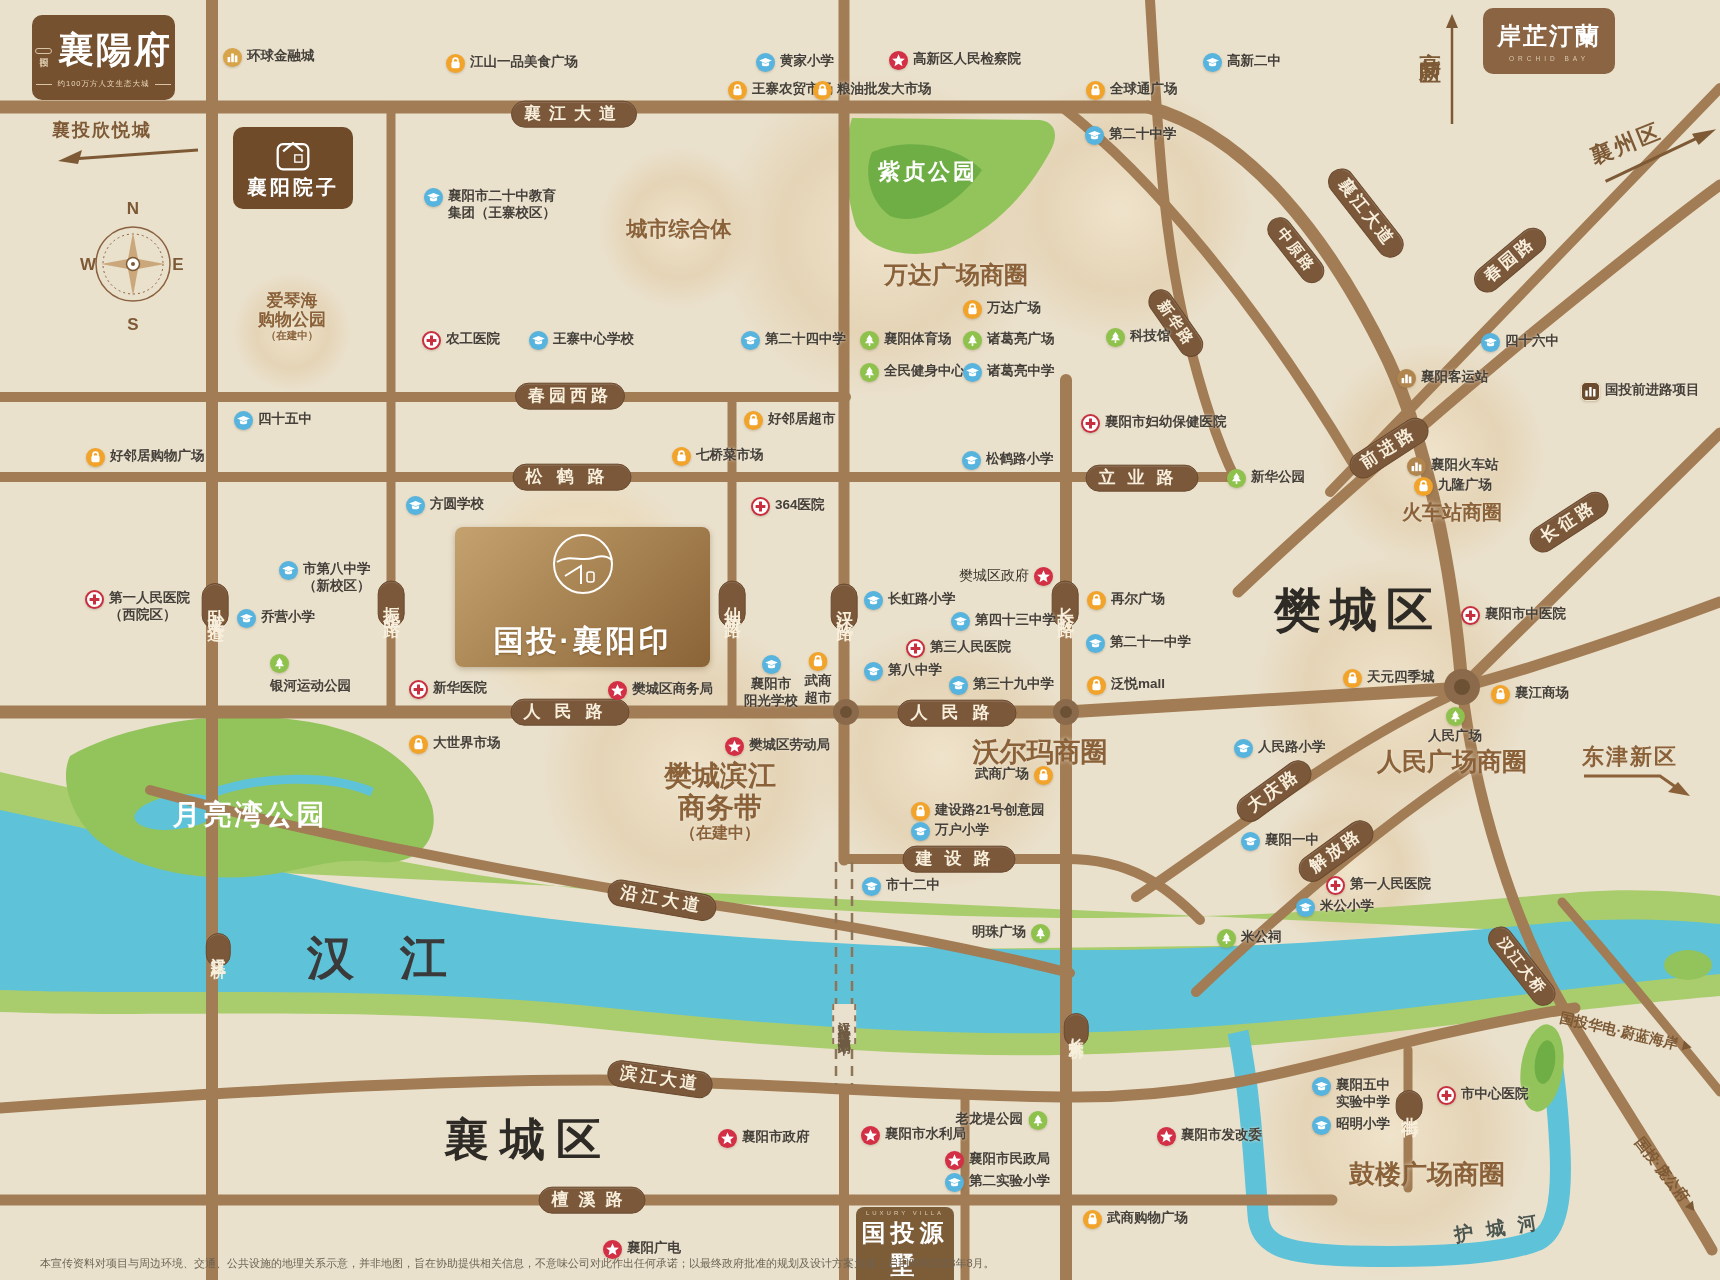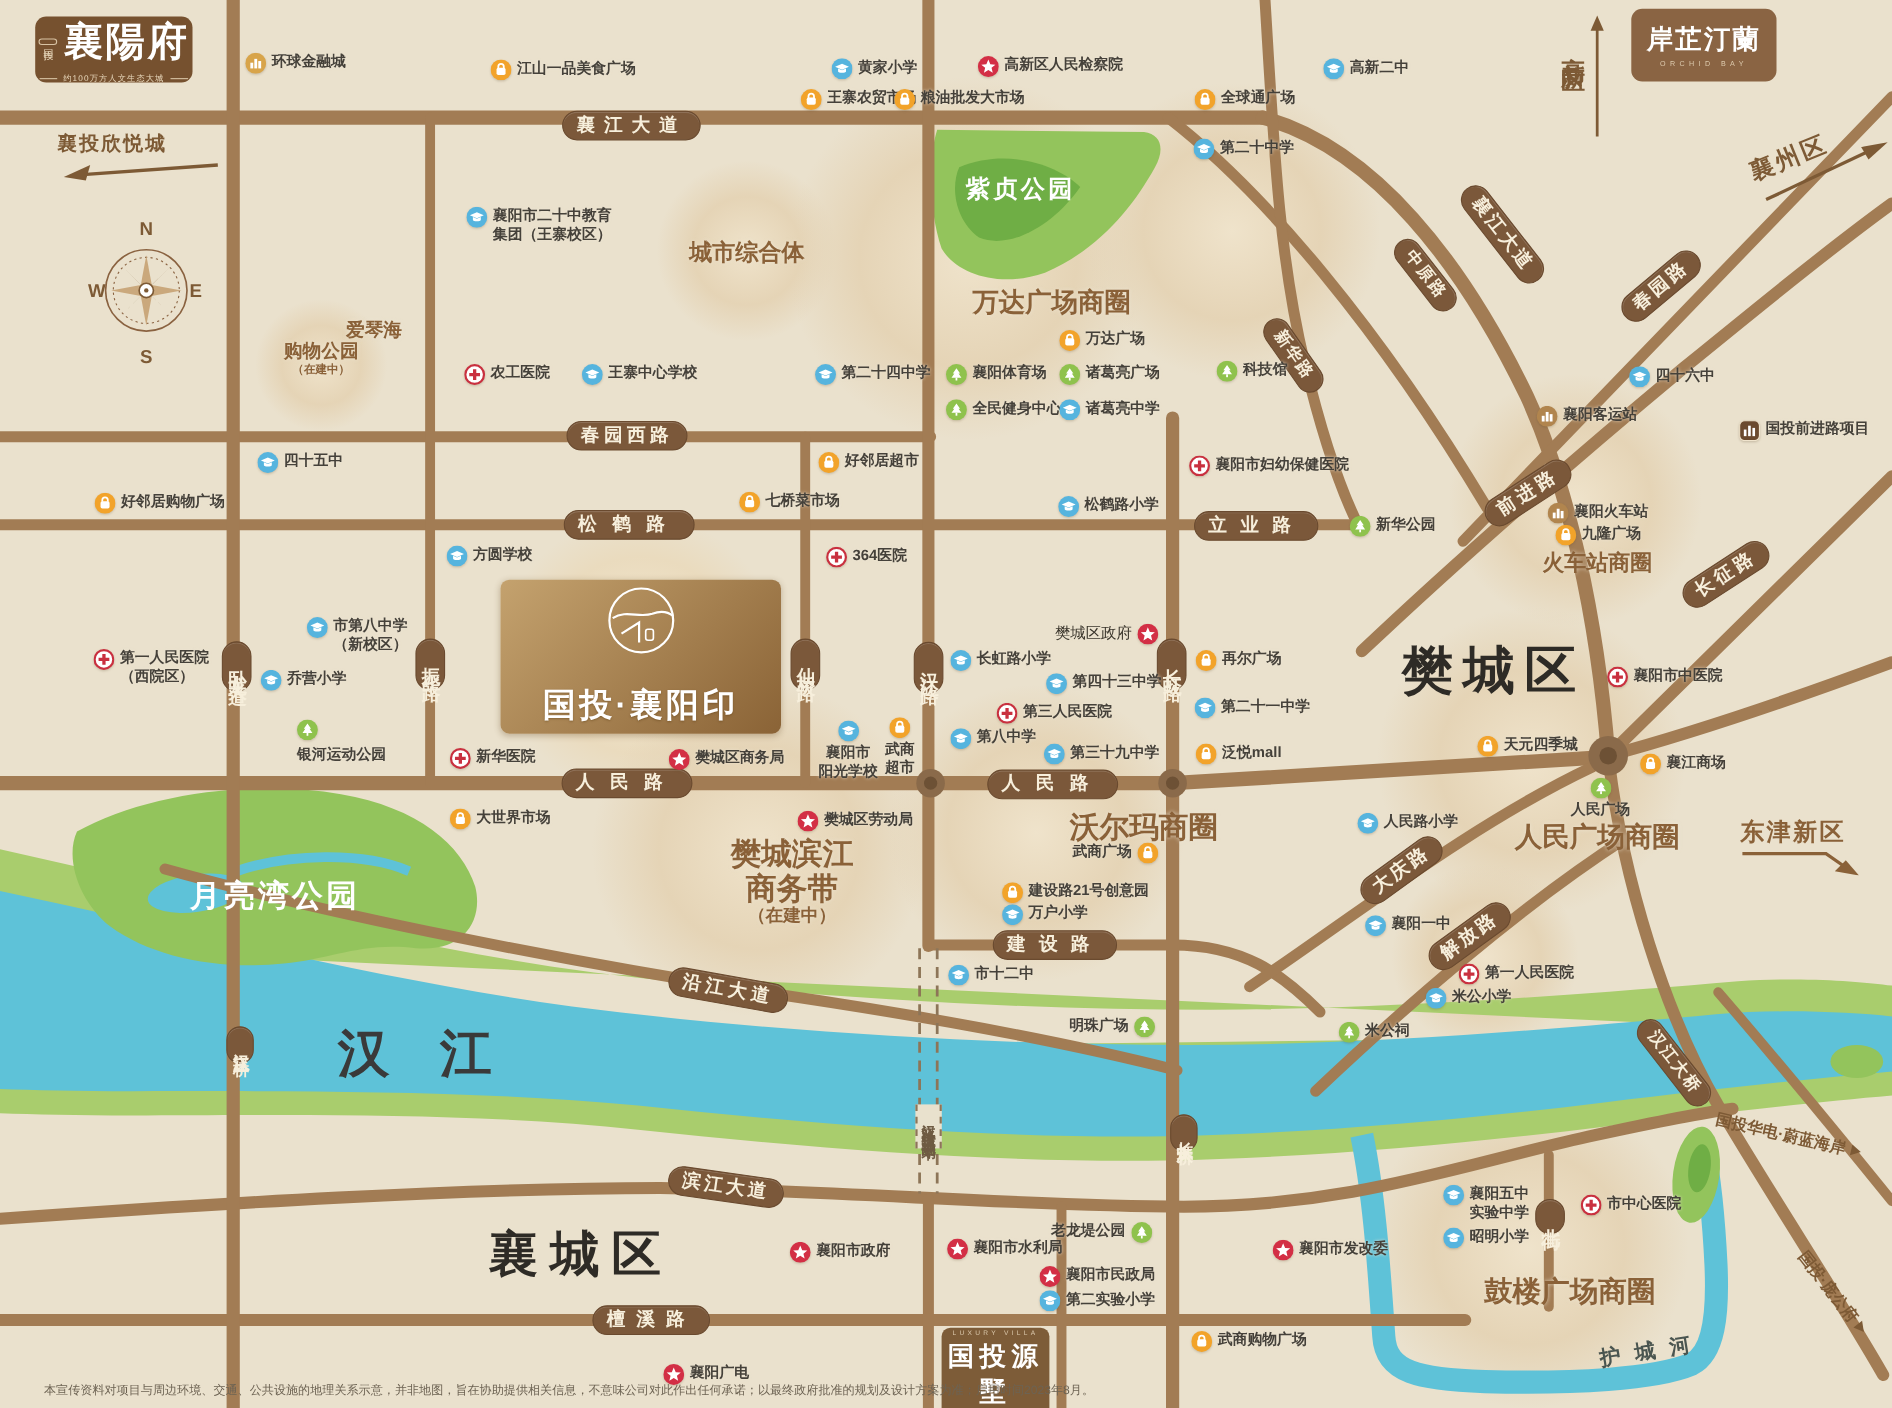--- a/index.html
+++ b/index.html
@@ -163,40 +163,48 @@
     <circle cx="55" cy="72" r="6.5" fill="#fff" stroke="#7d5a35" stroke-width="1.5"></circle>
     <circle cx="55" cy="72" r="2" fill="#7d5a35"></circle>
     <g fill="#7d5a35" font-size="17" font-weight="bold" text-anchor="middle">
       <text x="55" y="22">N</text>
       <text x="10" y="78">W</text>
       <text x="100" y="78">E</text>
       <text x="55" y="138">S</text>
     </g>
   </svg>
 
-  <div class="logobox" style="left:32px;top:15px;width:143px;height:60px;background:#76512f;text-align:center;">
+  <div class="logobox" style="left:32px;top:15px;width:143px;height:85px;background:#76512f;text-align:center;">
     <div style="display:flex;align-items:center;gap:6px;">
       <span class="serif" style="writing-mode:vertical-rl;font-size:9px;border:1px solid #d8c3a4;border-radius:6px;padding:2px 1px;color:#e9d9bd;">国投</span>
       <span class="serif" style="font-size:36px;font-weight:bold;letter-spacing:2px;">襄陽府</span>
     </div>
     <div style="display:flex;align-items:center;gap:5px;margin-top:4px;">
       <span style="width:16px;border-top:1px solid #d8c3a4;"></span>
       <span style="font-size:7.5px;letter-spacing:1px;color:#e9d9bd;">约100万方人文生态大城</span>
       <span style="width:16px;border-top:1px solid #d8c3a4;"></span>
     </div>
   </div>
 
   <div class="arrowlabel" style="left:52px;top:118px;font-size:18px;letter-spacing:2px;">
     <span>襄投欣悦城</span>
     <svg width="150" height="22" viewBox="0 0 150 22" style="display:block;margin-top:2px;">
       <path d="M146,6 L20,15" stroke="#7d5a35" stroke-width="3" fill="none"></path>
       <polygon points="6,17 30,6 26,20" fill="#7d5a35"></polygon>
     </svg>
   </div>
 
+  <div class="logobox" style="left:233px;top:127px;width:120px;height:82px;background:#6f4b2a;">
+    <svg width="40" height="36" viewBox="0 0 44 40">
+      <rect x="5" y="9" width="34" height="28" rx="6" stroke="#fff" stroke-width="2.5" fill="none"></rect>
+      <path d="M11,17 L22,8 L33,17" stroke="#fff" stroke-width="2.5" fill="none"></path>
+      <rect x="24" y="21" width="8" height="8" stroke="#fff" stroke-width="1.5" fill="none"></rect>
+    </svg>
+    <div style="font-size:20px;font-weight:bold;letter-spacing:3px;margin-top:2px;">襄阳院子</div>
+  </div>
 
   <div class="logobox" style="left:1483px;top:8px;width:132px;height:66px;background:#8a6443;">
     <div class="serif" style="font-size:24px;font-weight:bold;letter-spacing:2px;">岸芷汀蘭</div>
     <div style="font-size:6.5px;letter-spacing:4px;color:#dcc9ad;margin-top:3px;">ORCHID BAY</div>
   </div>
 
   <div class="logobox" style="left:455px;top:527px;width:255px;height:140px;background:linear-gradient(135deg,#c6a univers06c,#8a6336);background:linear-gradient(135deg,#c4a26e,#8a6336);border-radius:8px;box-shadow:0 2px 6px rgba(90,60,20,.3);gap:19px;">
     <svg width="64" height="64" viewBox="0 0 64 64">
       <circle cx="32" cy="32" r="29" stroke="#fff" stroke-width="2" fill="none"></circle>
       <path d="M6,30 C18,22 30,30 42,26 C50,23 56,24 61,28" stroke="#fff" stroke-width="2" fill="none"></path>
@@ -262,21 +270,21 @@
   <div id="genLayer">
       <div class="area" style="left: 679px; top: 229px; font-size: 21px;">城市综合体</div>
       <div class="area" style="left: 956px; top: 275px; font-size: 24px;">万达广场商圈</div>
       <div class="area" style="left: 1452px; top: 512px; font-size: 20px;">火车站商圈</div>
       <div class="area" style="left: 1040px; top: 752px; font-size: 27px;">沃尔玛商圈</div>
       <div class="area" style="left: 1452px; top: 761px; font-size: 25px;">人民广场商圈</div>
       <div class="area" style="left: 1427px; top: 1174px; font-size: 26px;">鼓楼广场商圈</div>
       <div class="area" style="left: 720px; top: 776px; font-size: 28px;">樊城滨江</div>
       <div class="area" style="left: 720px; top: 808px; font-size: 28px;">商务带</div>
       <div class="area" style="left: 720px; top: 833px; font-size: 16px;">（在建中）</div>
-      <div class="area" style="left: 292px; top: 300px; font-size: 17px; margin-left: 48px;">爱琴海</div>
+      <div class="area" style="left: 292px; top: 300px; font-size: 17px;">爱琴海</div>
       <div class="area" style="left: 292px; top: 319px; font-size: 17px;">购物公园</div>
       <div class="area" style="left: 292px; top: 336px; font-size: 10.5px;">（在建中）</div>
       <div class="pill" style="left: 574px; top: 114px; font-size: 17px; letter-spacing: 8px; transform: translate(-50%, -50%);">襄江大道</div>
       <div class="pill" style="left: 570px; top: 396px; font-size: 17px; letter-spacing: 4px; transform: translate(-50%, -50%);">春园西路</div>
       <div class="pill" style="left: 572px; top: 477px; font-size: 17px; letter-spacing: 14px; transform: translate(-50%, -50%);">松鹤路</div>
       <div class="pill" style="left: 1142px; top: 478px; font-size: 17px; letter-spacing: 12px; transform: translate(-50%, -50%);">立业路</div>
       <div class="pill" style="left: 570px; top: 712px; font-size: 17px; letter-spacing: 14px; transform: translate(-50%, -50%);">人民路</div>
       <div class="pill" style="left: 957px; top: 713px; font-size: 17px; letter-spacing: 14px; transform: translate(-50%, -50%);">人民路</div>
       <div class="pill" style="left: 959px; top: 859px; font-size: 17px; letter-spacing: 12px; transform: translate(-50%, -50%);">建设路</div>
       <div class="pill" style="left: 662px; top: 900px; font-size: 17px; letter-spacing: 4px; transform: translate(-50%, -50%) rotate(10deg);">沿江大道</div>

